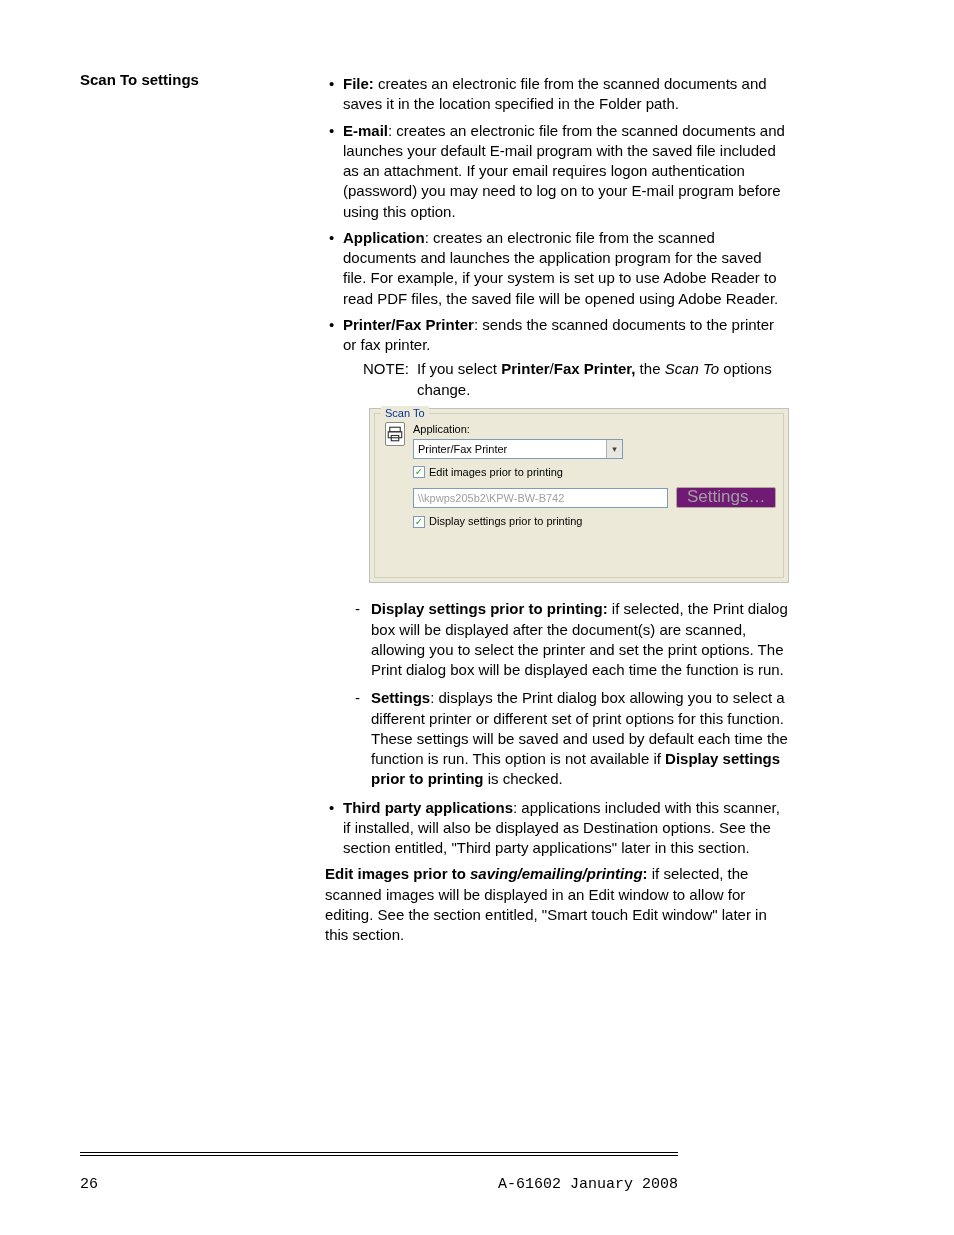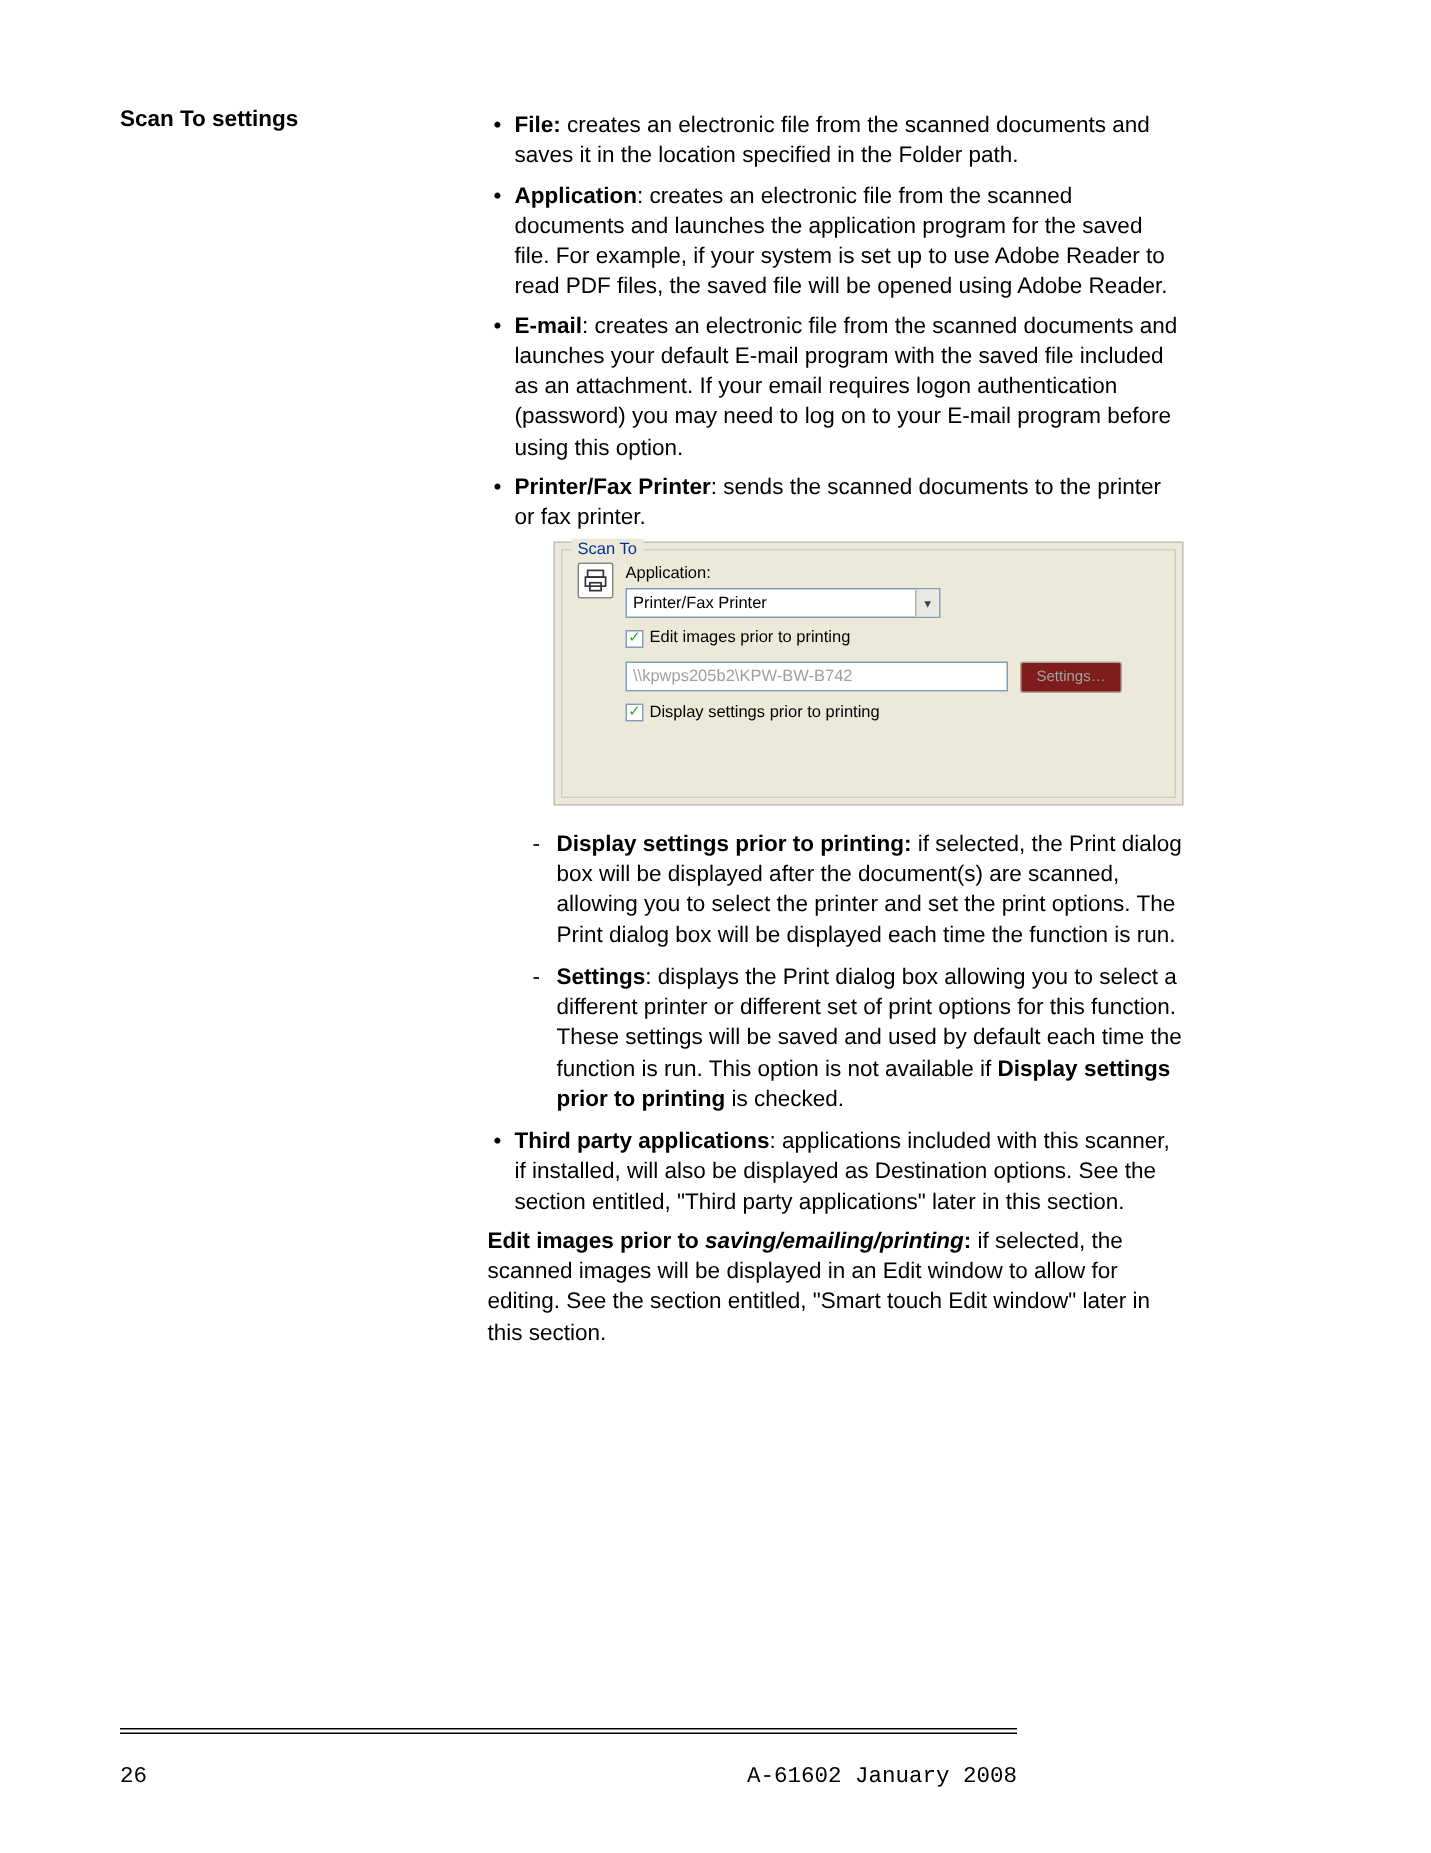--- a/index.html
+++ b/index.html
@@ -141,24 +141,24 @@
     height: 20px;
     background: #fff;
     border: 1px solid #7f9db9;
     padding: 2px 4px;
     color: #a0a0a0;
     font-size: 11px;
   }
   .btn {
     height: 21px;
     padding: 0 10px;
-    background: #7f1d1d;
+    background: #701a75;
     border: 1px solid #aca899;
     color: #a0a0a0;
-    font-size: 10px;
+    font-size: 17px;
     display: flex; align-items: center;
     border-radius: 2px;
   }
   .footer {
     position: absolute;
     bottom: 40px;
     left: 80px;
     right: 80px;
     border-top: 4px double #000;
     padding-top: 19px;
@@ -177,28 +177,34 @@
       <div class="left-heading">Scan To settings</div>
     </div>
     <div class="right-col">
 
 
       <ul class="bullet-list">
         <li>
           <b>File:</b><span> creates an electronic file from the scanned documents and saves it in the location specified in the Folder path.</span>
         </li>
         <li>
+          <b>E-mail</b><span>: creates an electronic file from the scanned documents and launches your default E-mail program with the saved file included as an attachment. If your email requires logon authentication (password) you may need to log on to your E-mail program before using this option.</span>
+        </li>
+        <li>
           <b>Application</b><span>: creates an electronic file from the scanned documents and launches the application program for the saved file. For example, if your system is set up to use Adobe Reader to read PDF files, the saved file will be opened using Adobe Reader.</span>
         </li>
         <li>
-          <b>E-mail</b><span>: creates an electronic file from the scanned documents and launches your default E-mail program with the saved file included as an attachment. If your email requires logon authentication (password) you may need to log on to your E-mail program before using this option.</span>
-        </li>
-        <li>
           <b>Printer/Fax Printer</b><span>: sends the scanned documents to the printer or fax printer.</span>
 
+          <div class="note-row">
+            <div class="note-label">NOTE:</div>
+            <div class="note-body">
+              <span>If you select </span><b>Printer</b><span>/</span><b>Fax Printer,</b><span> the </span><i>Scan To</i><span> options change.</span>
+            </div>
+          </div>
 
           
           <div class="scan-panel">
             <div class="group-box">
               <div class="group-legend">Scan To</div>
               <div class="grp-row">
                 <div class="printer-icon">
                   <svg width="18" height="18" viewBox="0 0 24 24">
                       <rect x="5" y="3" width="14" height="6" fill="none" stroke="#333" stroke-width="1.5"></rect>
                       <rect x="3" y="9" width="18" height="8" fill="none" stroke="#333" stroke-width="1.5"></rect>

